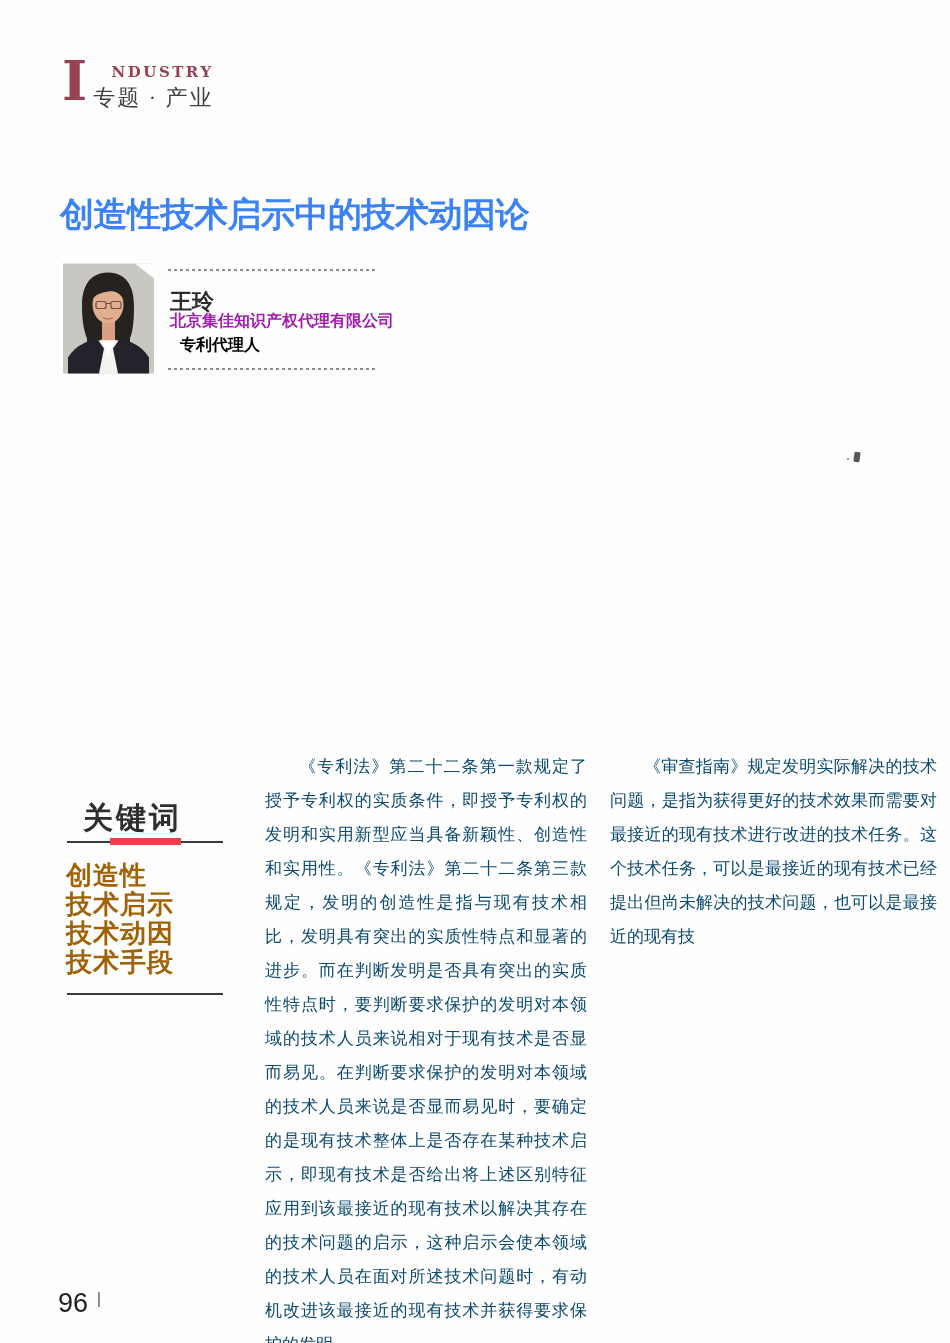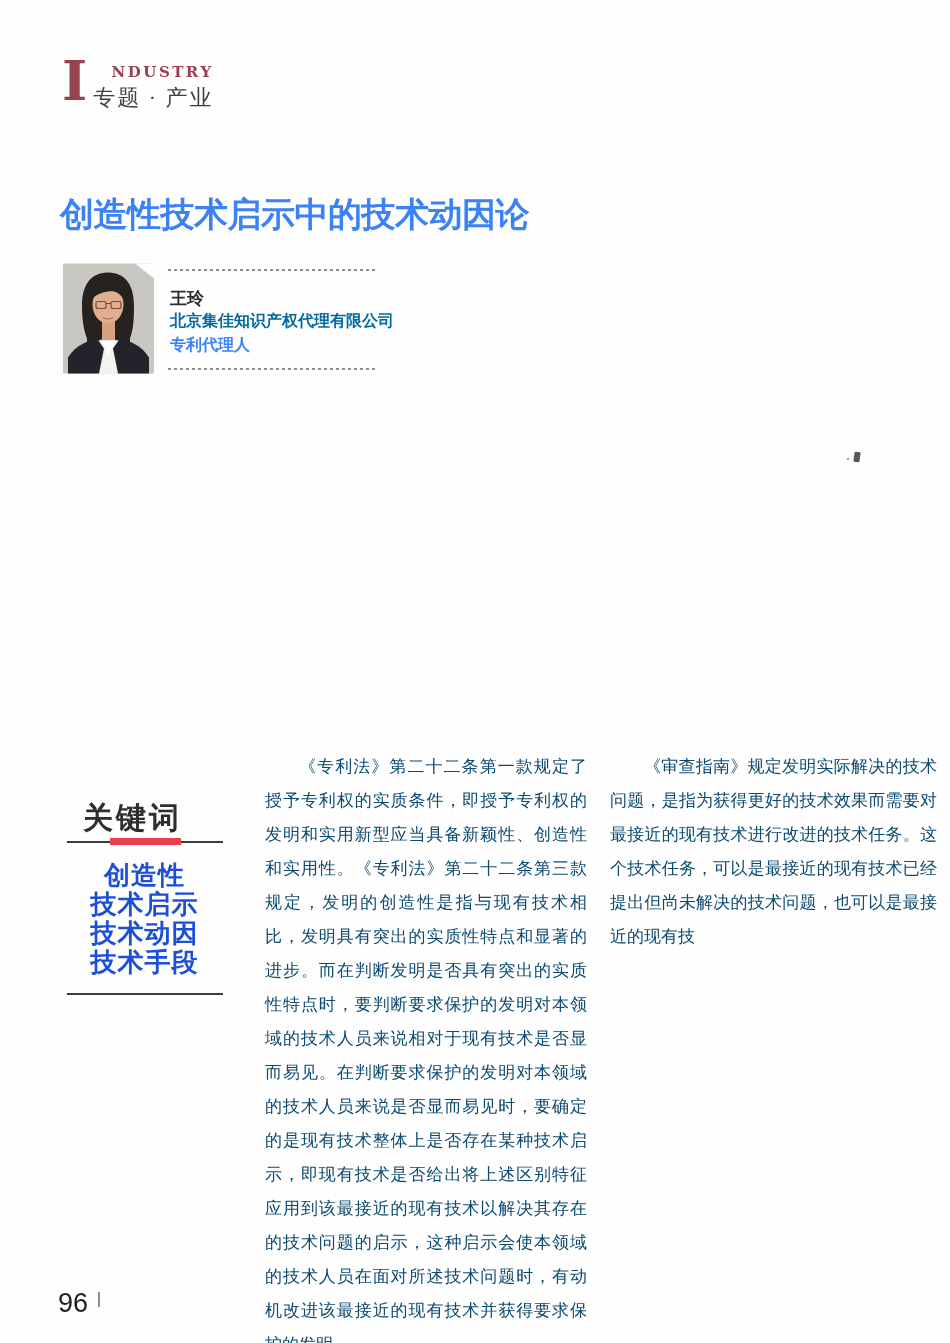--- a/index.html
+++ b/index.html
@@ -34,40 +34,40 @@
   }
 
   
   .photo { position:absolute; left:63px; top:263px; width:91px; height:111px; }
   .dotline {
     position:absolute; height:2px; width:210px; left:168px;
     background-image:repeating-linear-gradient(90deg,#8d8d8d 0 3px,transparent 3px 6px);
   }
   .dotline.top { top:269px; }
   .dotline.bottom { top:368px; }
-  .author-name { position:absolute; left:170px; top:287px; font-size:17px; font-weight:600; color:#2d2d2d;
+  .author-name { position:absolute; left:170px; top:287px; font-size:22px; font-weight:600; color:#2d2d2d;
     font-family:"Liberation Sans","DejaVu Sans",sans-serif; }
-  .author-aff  { position:absolute; left:170px; top:311px; font-size:16px; font-weight:700; color:#0369a1;
+  .author-aff  { position:absolute; left:170px; top:311px; font-size:16px; font-weight:700; color:#a21caf;
     font-family:"Liberation Sans","DejaVu Sans",sans-serif; }
-  .author-role { position:absolute; left:170px; top:335px; font-size:16px; font-weight:700; color:#3b82f6;
+  .author-role { position:absolute; left:180px; top:335px; font-size:16px; font-weight:700; color:#000000;
     font-family:Liberation Mono, monospace; }
 
   
   .kw-heading {
     position:absolute; left:54px; top:798px; width:157px;
     text-align:center; font-size:30px; font-weight:bold; letter-spacing:3px;
     color:#2e2e2e;
   }
   .kw-rule-top { position:absolute; left:67px; top:841px; width:156px; height:2px; background:#3c3c3c; }
   .kw-rule-red { position:absolute; left:110px; top:838px; width:71px; height:7px; background:#e9404e; }
   .kw-rule-bottom { position:absolute; left:67px; top:993px; width:156px; height:2px; background:#3c3c3c; }
   .kw-list { position:absolute; left:66px; top:861px; width:157px; margin:0; padding:0; list-style:none; }
   .kw-list li {
-    text-align:center; font-size:26px; font-weight:bold; line-height:29px;
-    color:#1d4ed8; letter-spacing:1px;
+    font-size:26px; font-weight:bold; line-height:29px;
+    color:#a16207; letter-spacing:1px;
   }
 
   
   .col { position:absolute; top:750px; }
   .col-left  { left:265px; width:322px; }
   .col-right { left:610px; width:327px; }
   .col p {
     margin:0; font-size:17px; line-height:34px; text-align:justify;
     color:#0c4a6e;
   }

